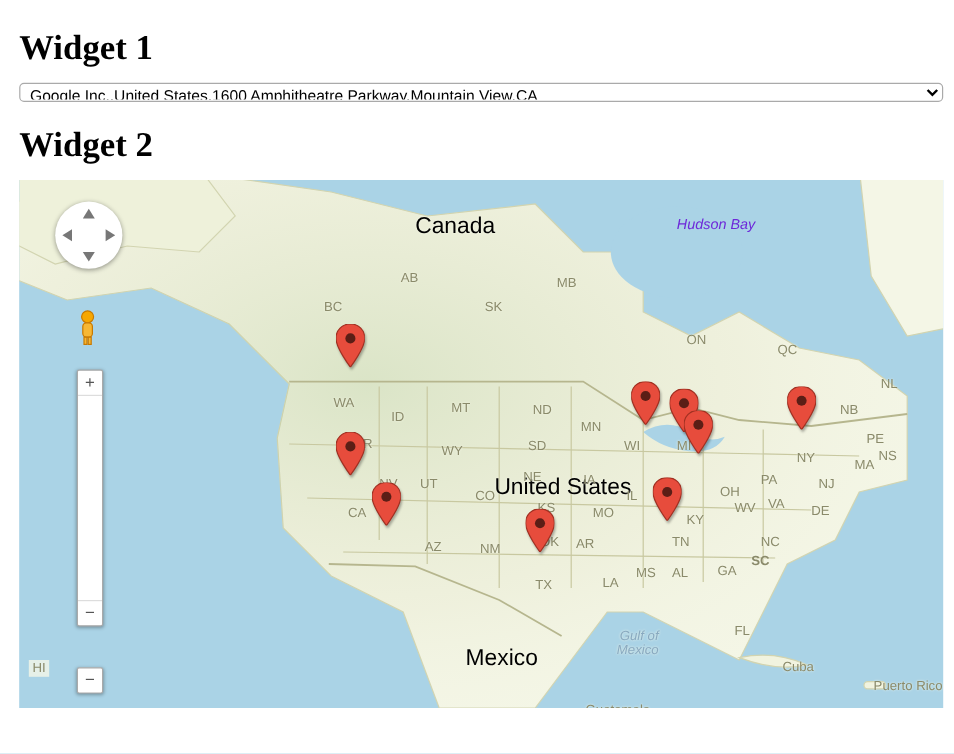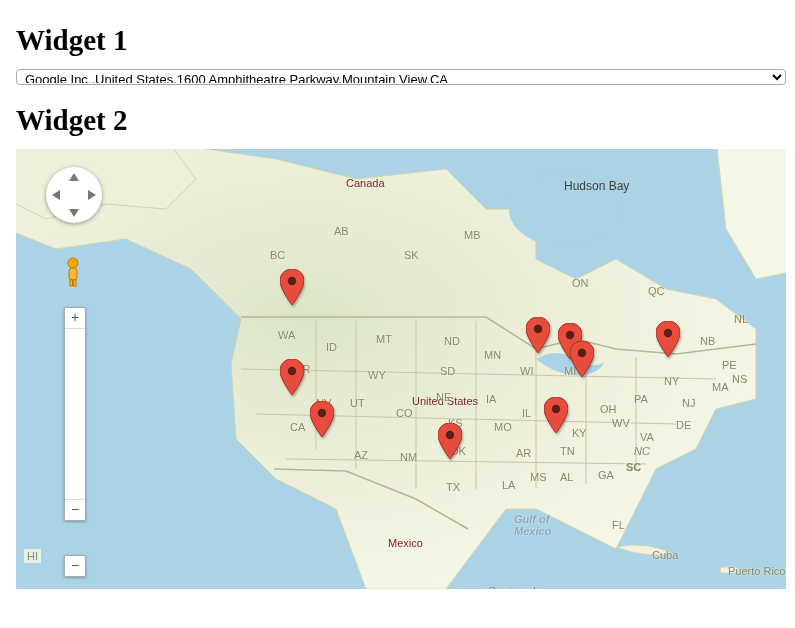--- a/index.html
+++ b/index.html
@@ -54,25 +54,26 @@
   .mlabel {
     position:absolute;
     color:#8a8a6a;
     font-size:11px;
     font-family: Arial, sans-serif;
     text-shadow: 0 0 2px #f5f7e8;
     pointer-events:none;
     white-space:nowrap;
   }
   .mlabel.big {
-    font-size:11px;
-    color:#7f1d1d;
+    font-size:19px;
+    color:#000000;
   }
   .mlabel.water {
-    color:#404040;
+    color:#6d28d9;
+    font-style:italic;
     font-size:12px;
     text-shadow:none;
   }
   .mlabel.waterlt {
     color:#88a9c0;
     font-style:italic;
     font-size:11px;
   }
 
   
@@ -223,21 +224,21 @@
       <path d="M 240,265 L 660,275"></path>
       <path d="M 270,310 L 630,315"></path>
     </g>
   </svg>
 
   <div class="mlabel big" style="left:330px; top:28px;">Canada</div>
   <div class="mlabel big" style="left:396px; top:246px;">United States</div>
   <div class="mlabel big" style="left:372px; top:388px;">Mexico</div>
 
   <div class="mlabel water" style="left:548px; top:30px;">Hudson Bay</div>
-  <div class="mlabel waterlt" style="left:498px; top:364px; white-space:pre; text-align:left;font-weight:bold;">Gulf of
+  <div class="mlabel waterlt" style="left:498px; top:374px; white-space:pre; text-align:right;">Gulf of
 Mexico</div>
 
   <div class="hi-label">HI</div>
 
   <div id="state-labels">
       <div class="mlabel" style="left: 254px; top: 100px;">BC</div>
       <div class="mlabel" style="left: 318px; top: 76px;">AB</div>
       <div class="mlabel" style="left: 388px; top: 100px;">SK</div>
       <div class="mlabel" style="left: 448px; top: 80px;">MB</div>
       <div class="mlabel" style="left: 556px; top: 128px;">ON</div>
@@ -265,29 +266,29 @@
       <div class="mlabel" style="left: 572px; top: 254px; margin-left: 12px;">OH</div>
       <div class="mlabel" style="left: 618px; top: 244px;">PA</div>
       <div class="mlabel" style="left: 666px; top: 248px;">NJ</div>
       <div class="mlabel" style="left: 300px; top: 248px;">NV</div>
       <div class="mlabel" style="left: 334px; top: 248px;">UT</div>
       <div class="mlabel" style="left: 380px; top: 258px;">CO</div>
       <div class="mlabel" style="left: 432px; top: 268px;">KS</div>
       <div class="mlabel" style="left: 478px; top: 272px;">MO</div>
       <div class="mlabel" style="left: 556px; top: 278px;">KY</div>
       <div class="mlabel" style="left: 596px; top: 268px;">WV</div>
-      <div class="mlabel" style="left: 624px; top: 282px;">VA</div>
+      <div class="mlabel" style="left: 624px; top: 264px;">VA</div>
       <div class="mlabel" style="left: 660px; top: 270px;">DE</div>
       <div class="mlabel" style="left: 274px; top: 272px;">CA</div>
       <div class="mlabel" style="left: 338px; top: 300px;">AZ</div>
       <div class="mlabel" style="left: 384px; top: 302px;">NM</div>
       <div class="mlabel" style="left: 434px; top: 296px;">OK</div>
-      <div class="mlabel" style="left: 500px; top: 298px;">AR</div>
+      <div class="mlabel" style="left: 464px; top: 298px;">AR</div>
       <div class="mlabel" style="left: 544px; top: 296px; text-align: right;">TN</div>
-      <div class="mlabel" style="left: 618px; top: 296px; font-style: italic;">NC</div>
+      <div class="mlabel" style="left: 618px; top: 296px;">NC</div>
       <div class="mlabel" style="left: 430px; top: 332px;">TX</div>
       <div class="mlabel" style="left: 486px; top: 330px;">LA</div>
       <div class="mlabel" style="left: 514px; top: 322px;">MS</div>
       <div class="mlabel" style="left: 544px; top: 322px;">AL</div>
       <div class="mlabel" style="left: 582px; top: 320px;">GA</div>
       <div class="mlabel" style="left: 610px; top: 312px; font-weight: bold;">SC</div>
       <div class="mlabel" style="left: 596px; top: 370px;">FL</div>
     </div>
   <div id="country-small-labels">
       <div class="mlabel" style="left: 636px; top: 400px;">Cuba</div>

